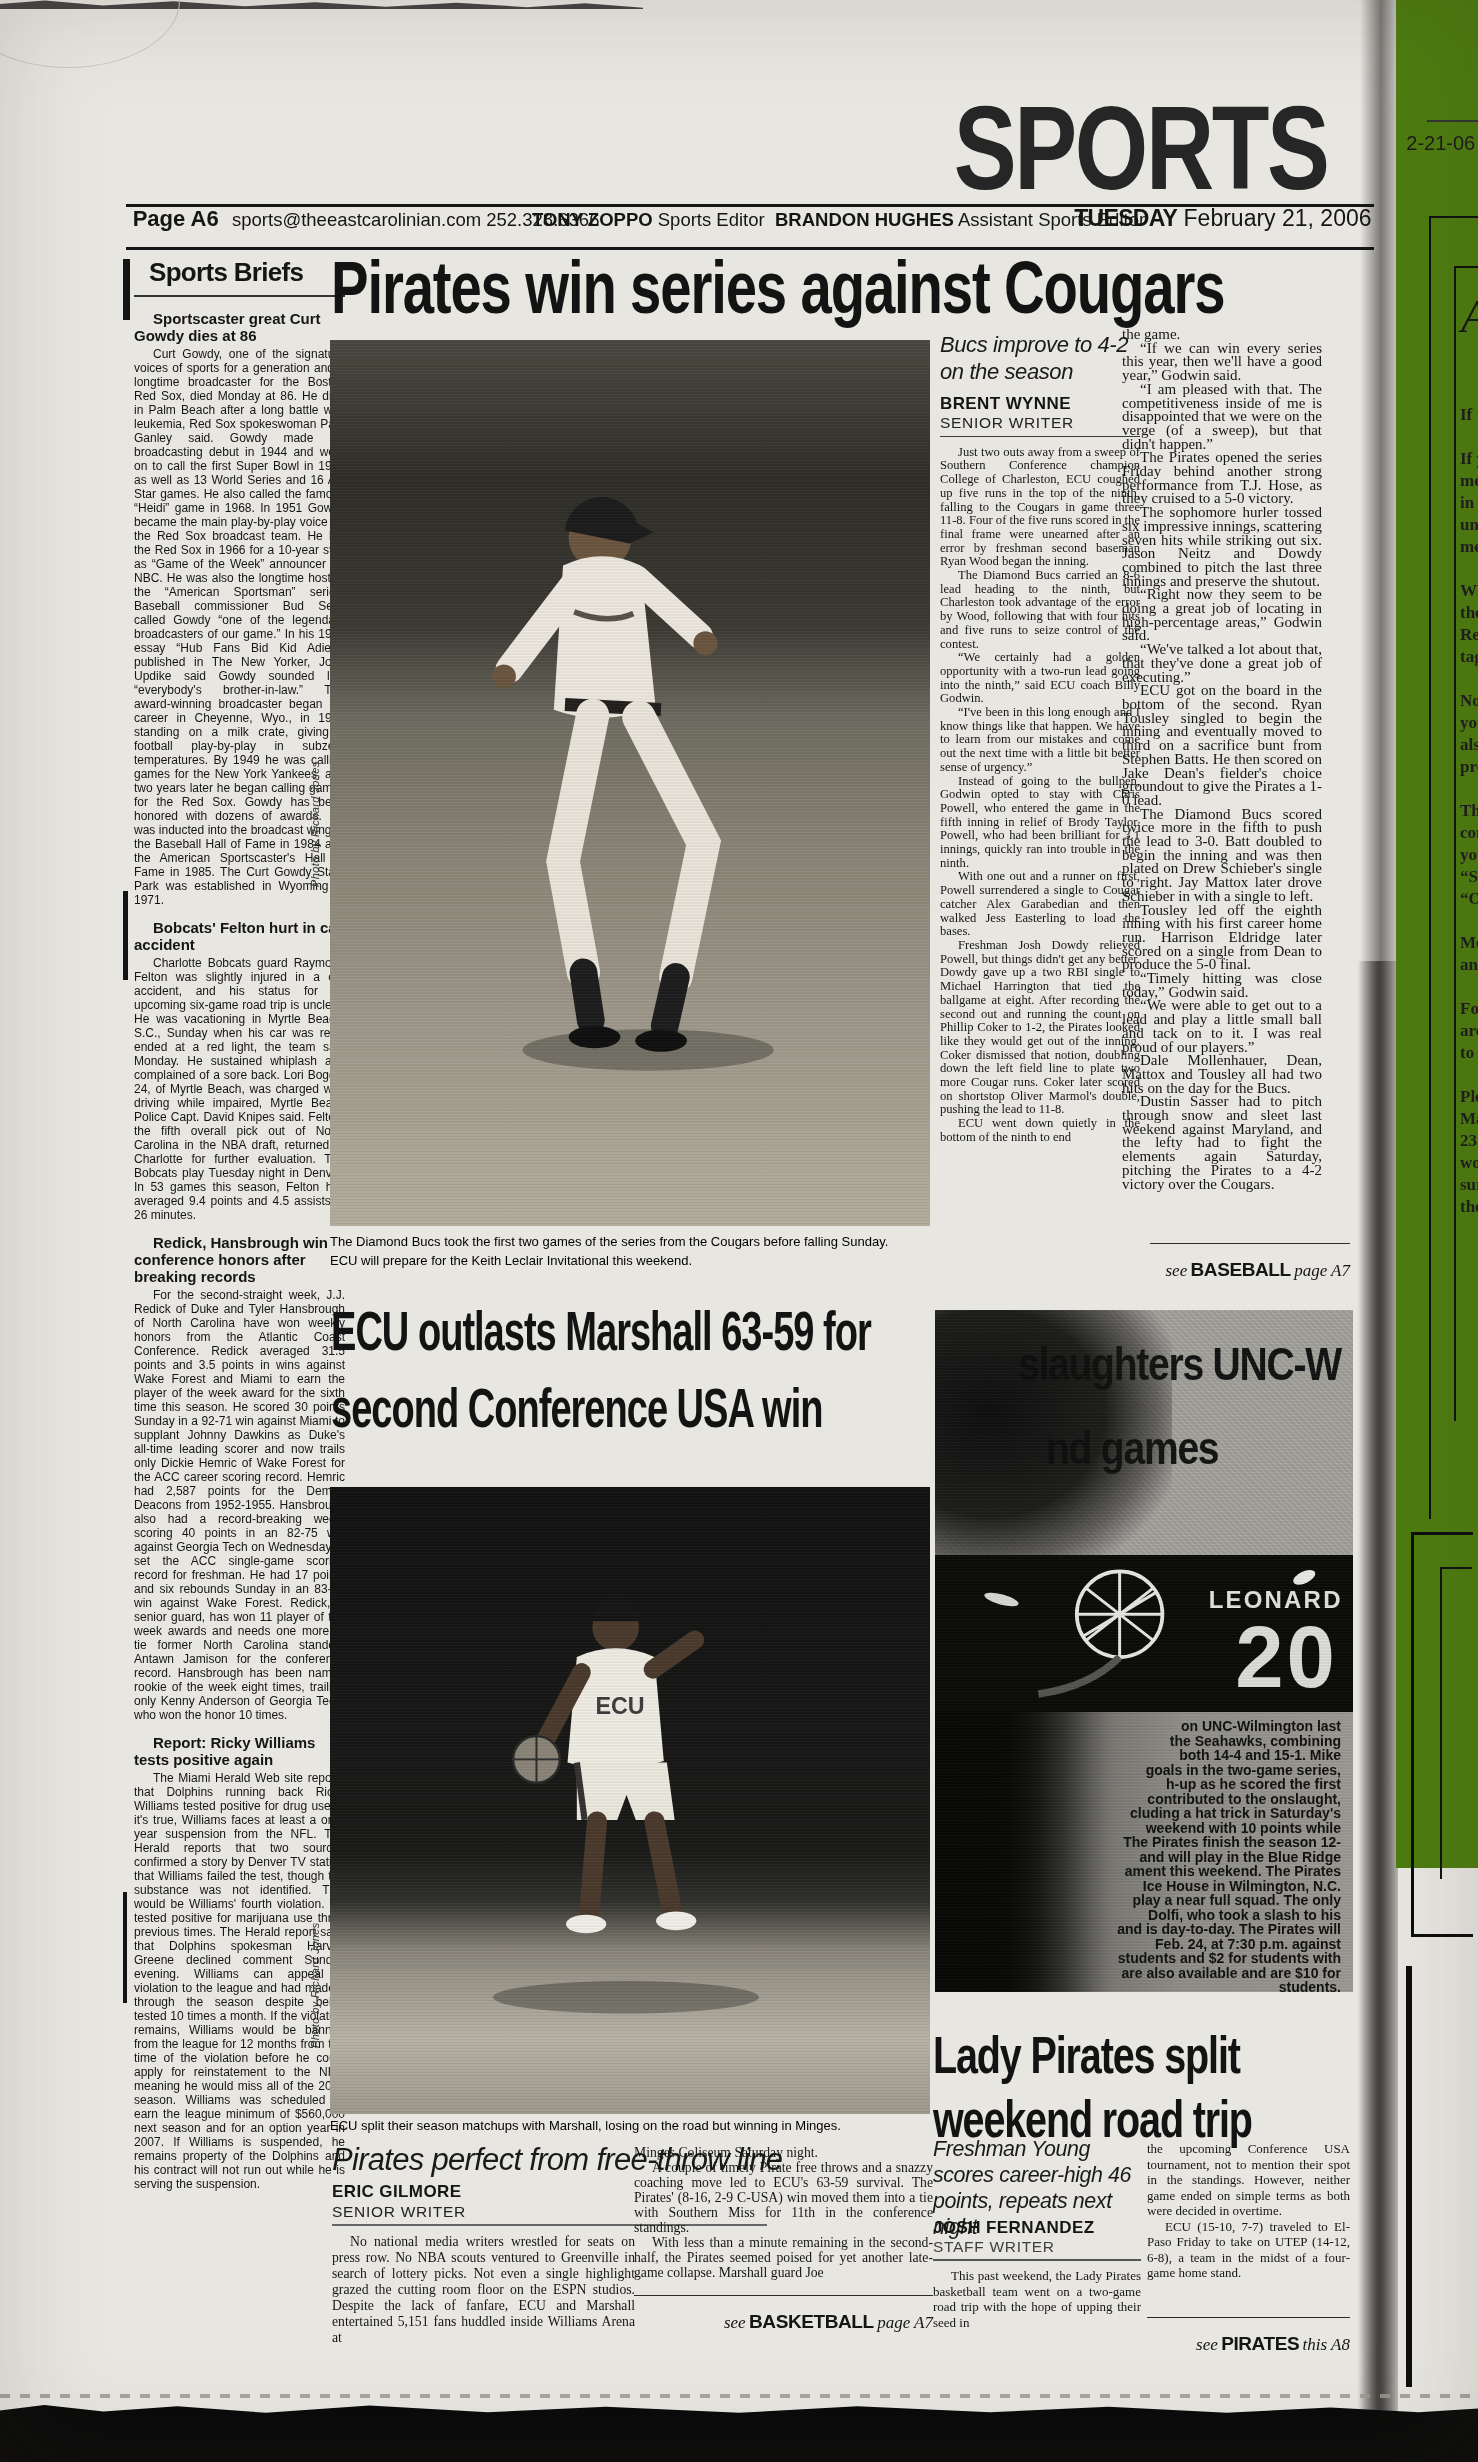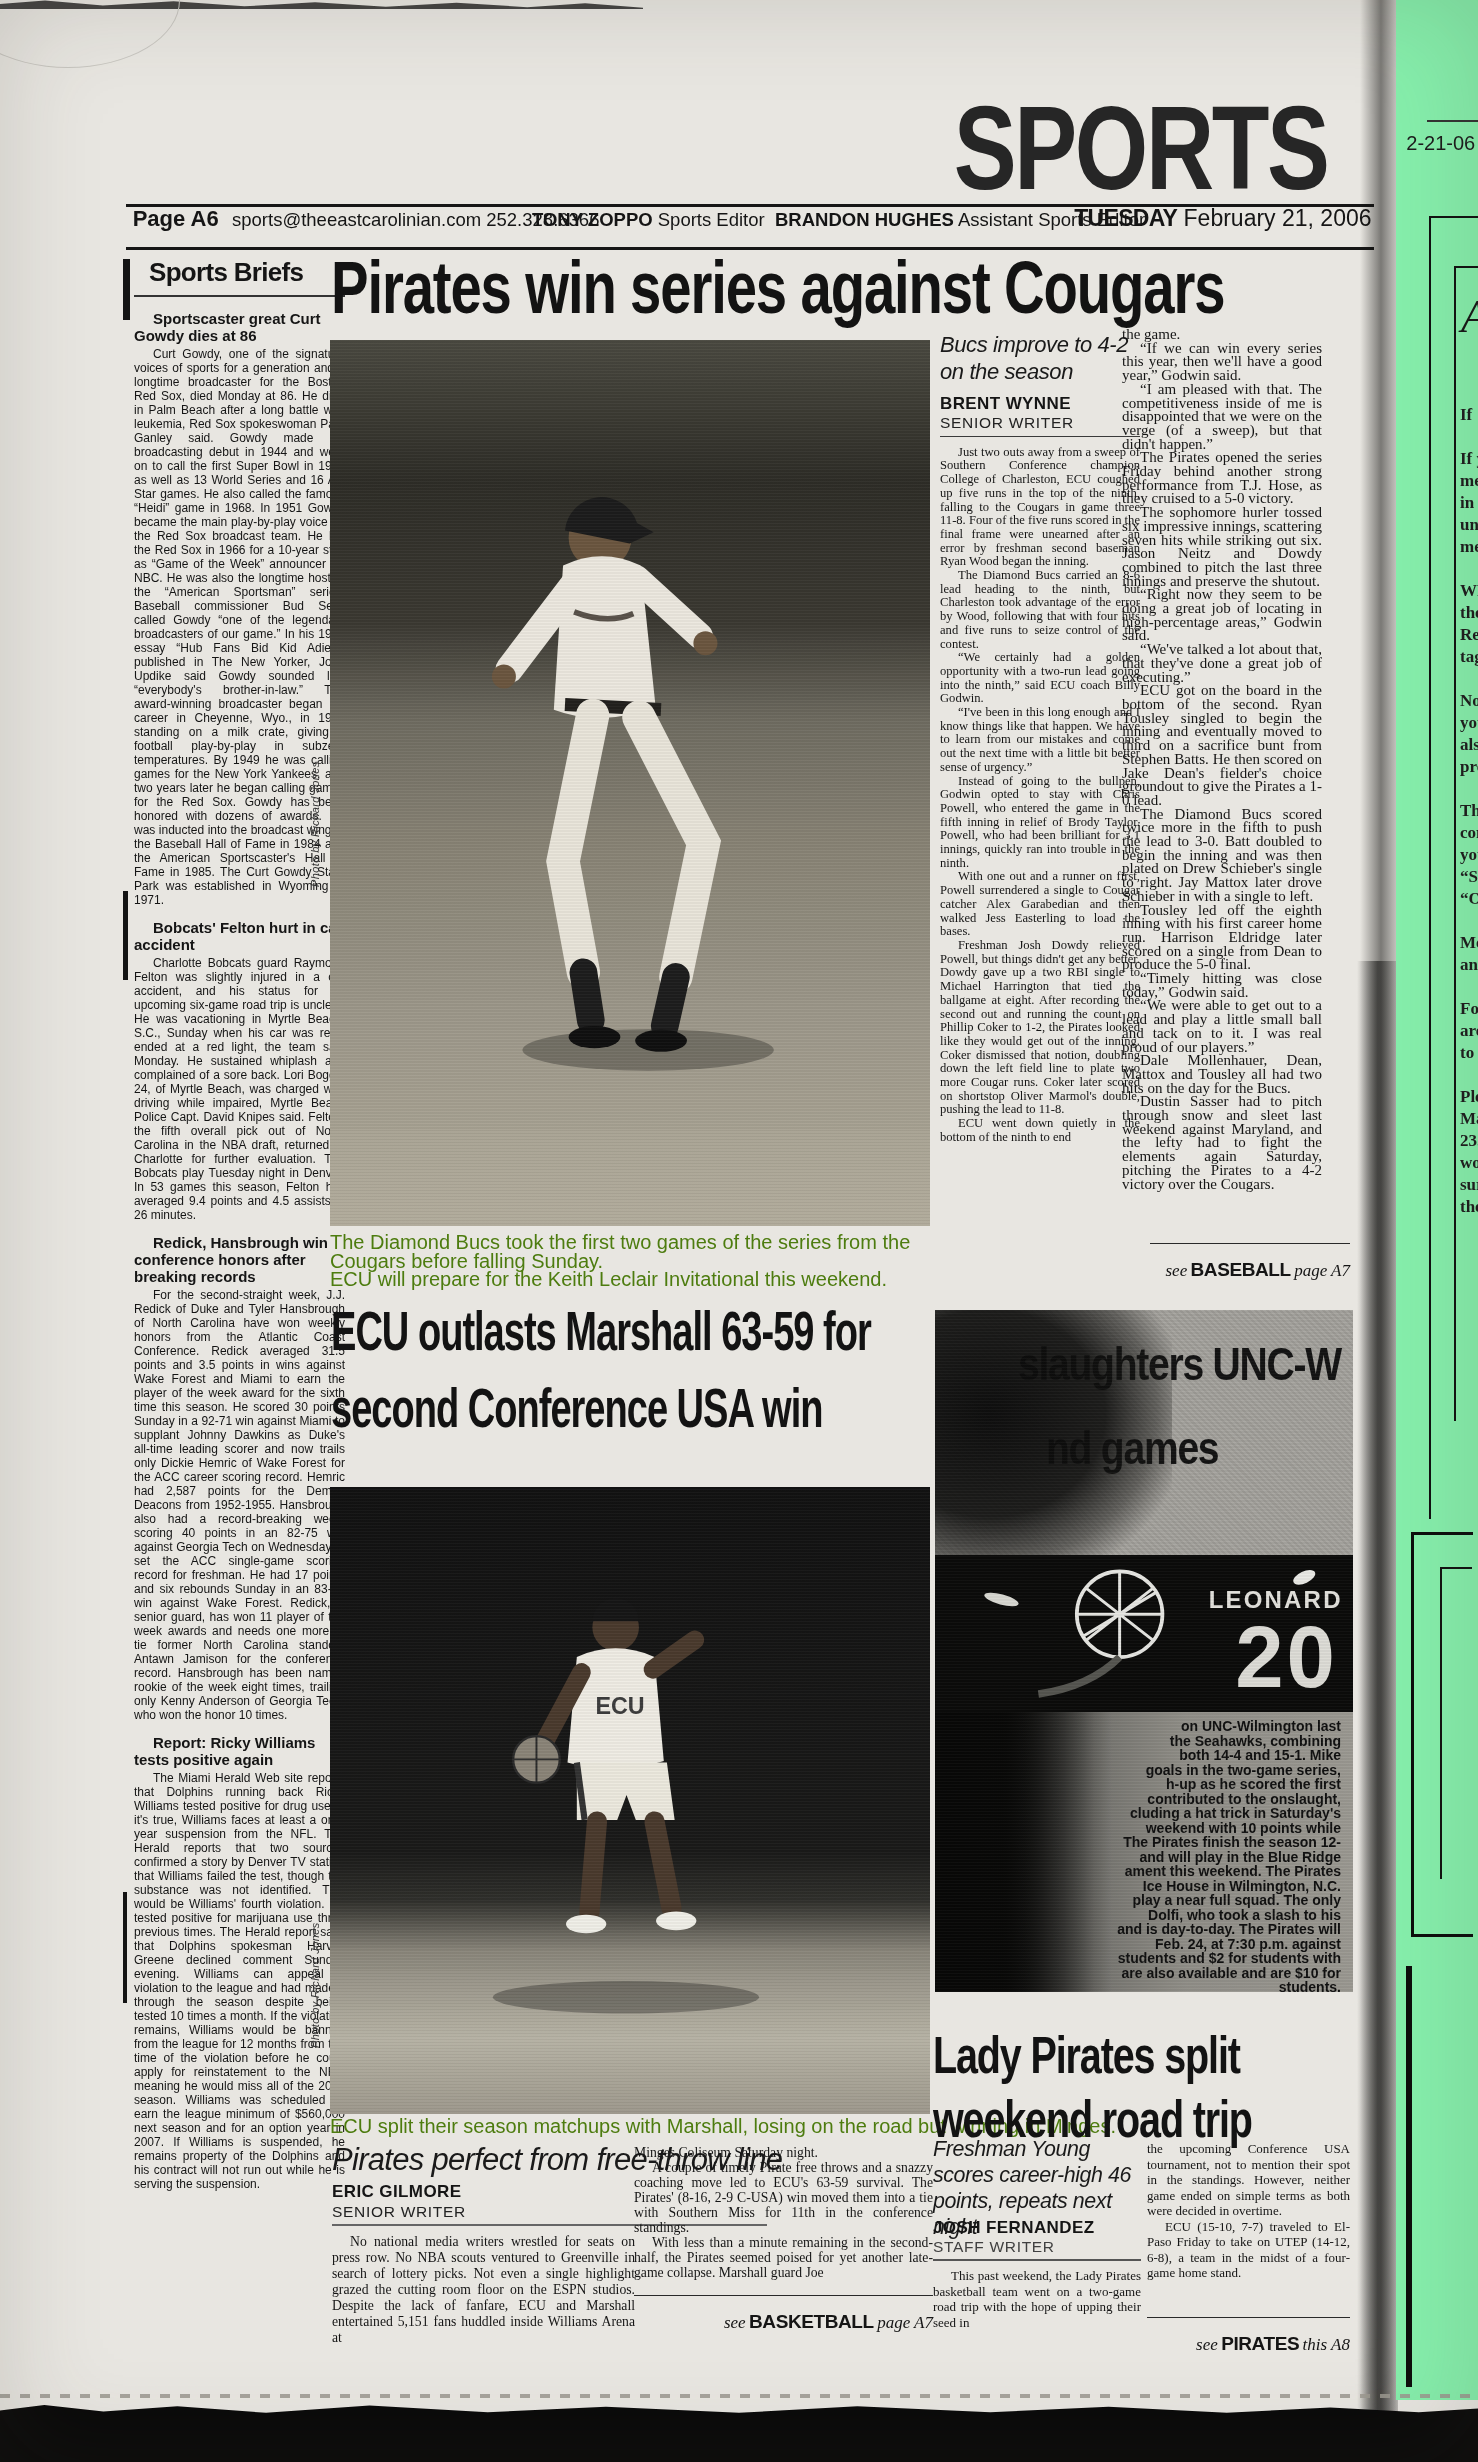--- a/index.html
+++ b/index.html
@@ -16,21 +16,21 @@
   .bodycol p{margin:0;text-indent:18px;text-align:justify;}
   .bodycol p.noind{text-indent:0;}
   .briefs-body{font-size:12px;line-height:14px;text-align:justify;text-indent:19px;margin:0 0 7.4px 0;}
   .brief-title{font-size:15px;line-height:17px;font-weight:bold;text-indent:19px;margin:12px 0 3px 0;}
   .kicker{font-style:italic;color:#1a1a1a;}
   .byline-name{font-weight:bold;font-size:17px;letter-spacing:0.4px;}
   .byline-role{font-size:15.5px;letter-spacing:0.7px;border-bottom:1.5px solid #3a3a3a;padding-bottom:3.7px;margin-bottom:9px;color:#222;}
   .cont{border-top:1.5px solid #2a2a2a;padding-top:15px;text-align:right;white-space:nowrap;}
   .cont .see{font-style:italic;font-size:17px;}
   .cont .word{font-weight:bold;font-size:19px;letter-spacing:-0.4px;}
-  .caption{font-size:20px;line-height:18.5px;color:#4d7c0f;}
+  .caption{font-size:13px;line-height:18.5px;color:#000000;}
   .vcredit{writing-mode:vertical-rl;transform:rotate(180deg);font-style:italic;font-size:11px;color:#333;letter-spacing:0.4px;}
   .photo{overflow:hidden;}
   .photo .grain{position:absolute;inset:0;background:repeating-linear-gradient(0deg,rgba(255,255,255,.03) 0 1.5px,rgba(0,0,0,.04) 1.5px 3px);pointer-events:none;}
   .hline{height:14.5px;font-weight:bold;font-size:14px;color:#101010;text-align:right;padding-right:12px;white-space:nowrap;}
   .efrag{height:22px;font-family:"Liberation Serif",serif;font-weight:600;font-size:17px;color:#1d1d1d;white-space:nowrap;}
 </style>
 </head>
 <body>
 
 <div class="page">
@@ -274,21 +274,21 @@
   <div class="abs cont sans" style="left:1147px;top:2317px;width:203px;">
     <span class="see serif">see</span>
     <span class="word">PIRATES</span>
     <span class="see serif">this A8</span>
   </div>
 
   <div class="abs" style="left:1360px;top:0;width:38px;height:2462px;
        background:linear-gradient(90deg,rgba(0,0,0,0) 0%,rgba(15,14,12,.5) 55%,rgba(15,14,12,.12) 100%);"></div>
   <div class="abs" style="left:1357px;top:961px;width:41px;height:1501px;
        background:linear-gradient(90deg,rgba(0,0,0,0) 0%,rgba(10,10,9,.55) 50%,rgba(10,10,9,.1) 100%);"></div>
-  <div class="abs" style="left:1396px;top:0;width:83px;height:2400px;background:#86efac;">
+  <div class="abs" style="left:1396px;top:0;width:83px;height:1868px;background:#4d7c0f;">
     <div class="abs" style="left:31px;top:120px;width:52px;height:1.5px;background:#333;"></div>
     <div class="abs sans" style="left:10.3px;top:132px;font-size:20px;color:#1c1c1c;">2-21-06</div>
     <div class="abs" style="left:33px;top:216px;width:50px;height:1301px;border-left:2.2px solid #111;border-top:2.2px solid #111;"></div>
     <div class="abs" style="left:58px;top:266px;width:25px;height:1153px;border-left:2.2px solid #111;border-top:2.2px solid #111;"></div>
     <div class="abs serif" style="left:65px;top:290px;font-size:46px;font-style:italic;color:#161616;">A</div>
     <div class="abs" style="left:64px;top:405px;">
       <div class="efrag">If</div>
       <div class="efrag"></div>
       <div class="efrag">If y</div>
       <div class="efrag">me</div>

